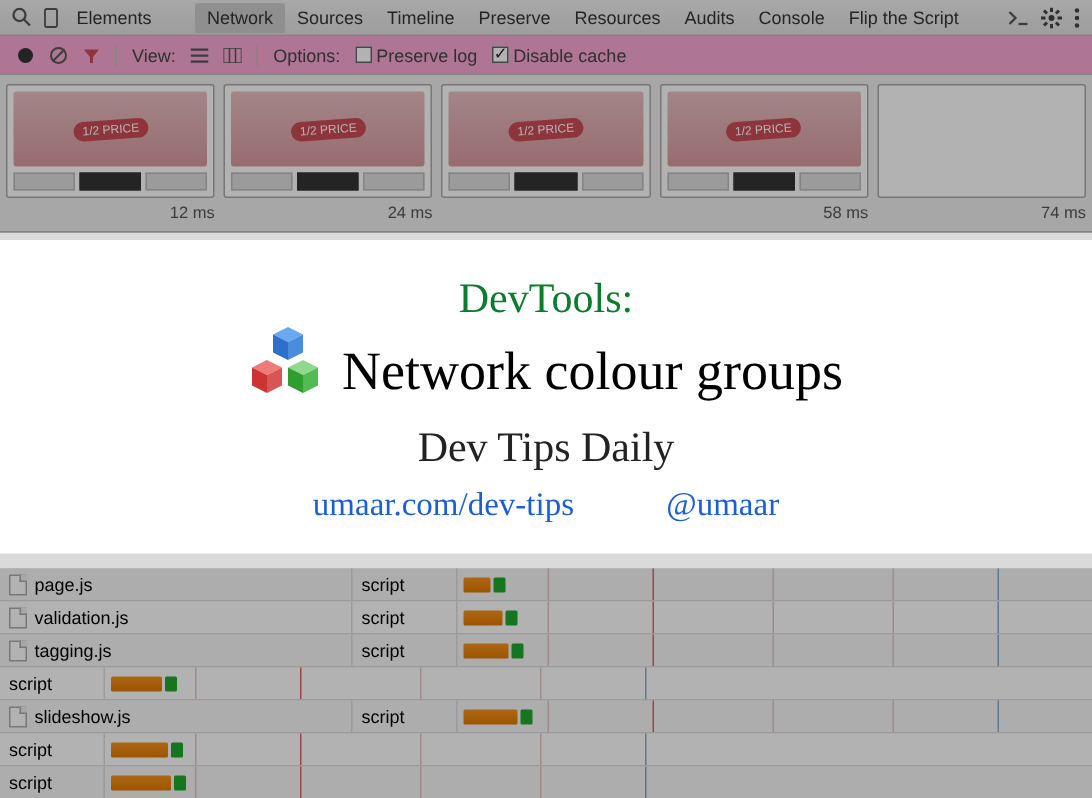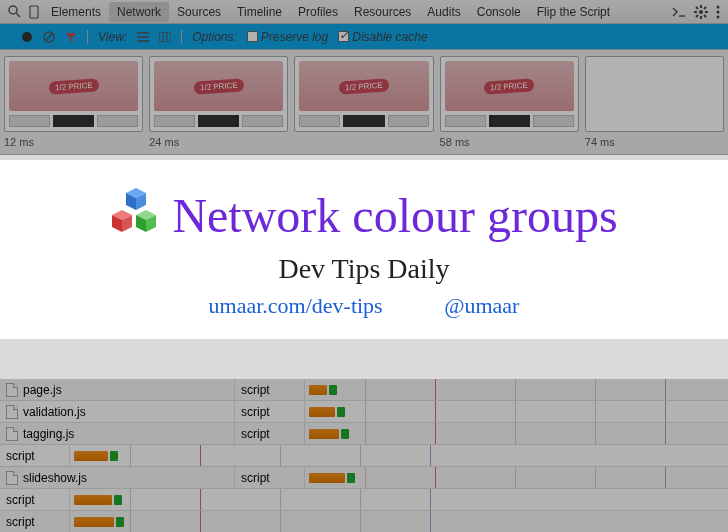--- a/index.html
+++ b/index.html
@@ -1,43 +1,43 @@
 <!DOCTYPE html>
 <html><head>
 <meta charset="utf-8">
 <style>
 * { margin: 0; padding: 0; box-sizing: border-box; }
 body { width: 728px; height: 532px; font-family: "Lucida Grande", Arial, sans-serif; background: #dadada; overflow: hidden; position: relative; }
 .dimmed { filter: brightness(0.7); background: #e8e8e8; }
 .menubar { display: flex; align-items: center; height: 24px; font-size: 12px; color: #333; padding: 0 4px; border-bottom: 1px solid #bbb; background: linear-gradient(#f0f0f0,#e0e0e0); }
 .menubar .ico { margin: 0 4px; cursor: default; display: inline-flex; align-items: center; }
 .menubar .tab { padding: 3px 8px; cursor: pointer; }
-.menubar .tab.active { background: #ccc; border-radius: 2px; }
+.menubar .tab.active { background: #ccc; border-radius: 2px; margin-left: 21px; }
 .menubar .spacer { flex: 1; }
 
-.toolbar { display: flex; align-items: center; height: 26px; font-size: 12px; color: #444; padding: 0 16px; border-bottom: 1px solid #bbb; background: #0ea5e9; font-style: italic; }
+.toolbar { display: flex; align-items: center; height: 26px; font-size: 12px; color: #444; padding: 0 6px; border-bottom: 1px solid #bbb; background: #f9a8d4; }
 .toolbar .ti { margin: 0 5px; display: inline-flex; align-items: center; }
 .toolbar .sep { width: 1px; height: 14px; background: #bbb; margin: 0 5px; }
 .chk { width: 11px; height: 11px; border: 1px solid #666; background: #fff; display: inline-block; margin-right: 3px; position: relative; }
 .chk.on::after { content: "✓"; position: absolute; top: -3px; left: 0; font-size: 11px; color: #222; }
 
 .filmstrip { display: flex; padding: 6px 4px; gap: 6px; border-bottom: 1px solid #bbb; background: #eee; }
 .frame { flex: 1; }
 .thumb { border: 1px solid #aaa; background: #fff; height: 76px; border-radius: 2px; padding: 4px; display: flex; flex-direction: column; }
 .thumb .banner { flex: 1; background: linear-gradient(#e8bfc2,#d99a9e); border-radius: 2px; display: flex; align-items: center; justify-content: center; position: relative; overflow: hidden; }
 .thumb .banner .badge { background: #c94a55; color: #fff; font-size: 8px; padding: 2px 6px; border-radius: 8px; transform: rotate(-4deg); }
 .thumb .banner.empty { background: #fff; }
 .thumb .bar { height: 12px; margin-top: 4px; display: flex; gap: 3px; }
 .thumb .bar span { flex: 1; background: #ddd; border: 1px solid #bbb; }
 .thumb .bar span.dark { background: #333; border-color: #333; }
-.time { text-align: left; font-size: 11px; color: #555; margin-top: 4px; }
+.time { text-align: right; font-size: 11px; color: #555; margin-top: 4px; }
 
 .overlay { position: absolute; top: 160px; left: 0; right: 0; background: #fff; padding: 24px 20px 20px; z-index: 10; text-align: center; }
 .overlay .line1 { color: #0a7d2c; font-size: 28px; font-family: Georgia, serif; }
-.overlay .line2 { color: #6d28d9; font-size: 48px; font-family: Georgia, serif; margin-top: 4px; display: inline-block; vertical-align: middle; }
+.overlay .line2 { color: #000000; font-size: 36px; font-family: Georgia, serif; margin-top: 4px; display: inline-block; vertical-align: middle; }
 .overlay .cubes { display: inline-block; vertical-align: middle; margin-right: 10px; }
 .overlay .line3 { color: #222; font-size: 28px; font-family: Georgia, serif; margin-top: 10px; }
 .overlay .links { margin-top: 8px; font-size: 22px; color: #1a5fd6; font-family: Georgia, serif; }
 .overlay .links span { margin: 10px 28px; }
 
 .spaceblock { height: 224px; }
 
 .table { font-size: 12px; }
 .row { display: flex; align-items: center; height: 22px; border-bottom: 1px solid #ddd; background: #f7f7f7; }
 .row:nth-child(even) { background: #fff; }
@@ -61,21 +61,21 @@
         <svg width="13" height="13" viewBox="0 0 13 13">
           <circle cx="5" cy="5" r="4" fill="none" stroke="#555" stroke-width="1.5"></circle>
           <line x1="8" y1="8" x2="12" y2="12" stroke="#555" stroke-width="1.5"></line>
         </svg>
       </span>
     <span class="ico">
         <svg width="10" height="14" viewBox="0 0 10 14">
           <rect x="1" y="1" width="8" height="12" rx="1" fill="none" stroke="#555" stroke-width="1.2"></rect>
         </svg>
       </span>
-    <span id="tabs-container"><span class="tab">Elements</span><span class="tab active">Network</span><span class="tab">Sources</span><span class="tab">Timeline</span><span class="tab">Profiles</span><span class="tab">Resources</span><span class="tab">Audits</span><span class="tab">Console</span><span class="tab">Flip the Script</span></span>
+    <span id="tabs-container"><span class="tab">Elements</span><span class="tab active">Network</span><span class="tab">Sources</span><span class="tab">Timeline</span><span class="tab">Preserve</span><span class="tab">Resources</span><span class="tab">Audits</span><span class="tab">Console</span><span class="tab">Flip the Script</span></span>
     <span class="spacer"></span>
     <span class="ico">
         <svg width="14" height="12">
           <path d="M1 2 L5 6 L1 10" fill="none" stroke="#555" stroke-width="1.5"></path>
           <line x1="7" y1="10" x2="13" y2="10" stroke="#555" stroke-width="1.5"></line>
         </svg>
       </span>
     <span class="ico">
         <svg width="14" height="14" viewBox="0 0 14 14">
           <circle cx="7" cy="7" r="2" fill="#444"></circle>
@@ -307,20 +307,21 @@
           <div class="grid-v red" style="left: 130px;"></div>
           <div class="grid-v" style="left: 210px;"></div>
           <div class="grid-v" style="left: 290px;"></div>
           <div class="grid-v blue" style="left: 360px;"></div>
         </div>
       </div>
     </div>
 </div>
 
 <div class="overlay">
+  <div class="line1">DevTools:</div>
   <div>
     <span class="cubes">
       <svg width="52" height="52" viewBox="0 0 52 52">
         <g transform="translate(16,2)">
             <polygon points="10,0 20,5 10,10 0,5" fill="#6aa8ef"></polygon>
             <polygon points="0,5 10,10 10,22 0,17" fill="#2d6fc9"></polygon>
             <polygon points="20,5 10,10 10,22 20,17" fill="#4a8ddd"></polygon>
           </g>
         <g transform="translate(2,24)">
             <polygon points="10,0 20,5 10,10 0,5" fill="#ef7a7a"></polygon>

